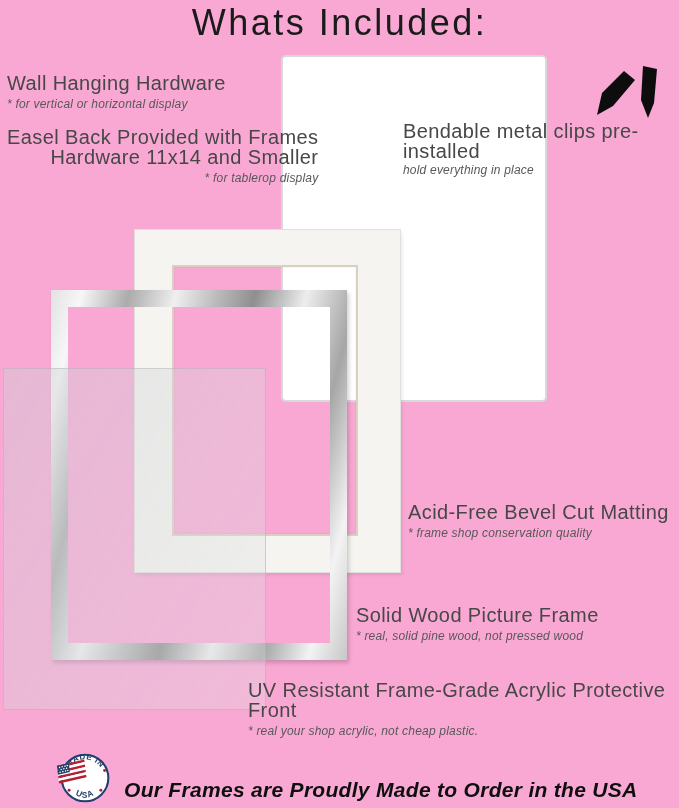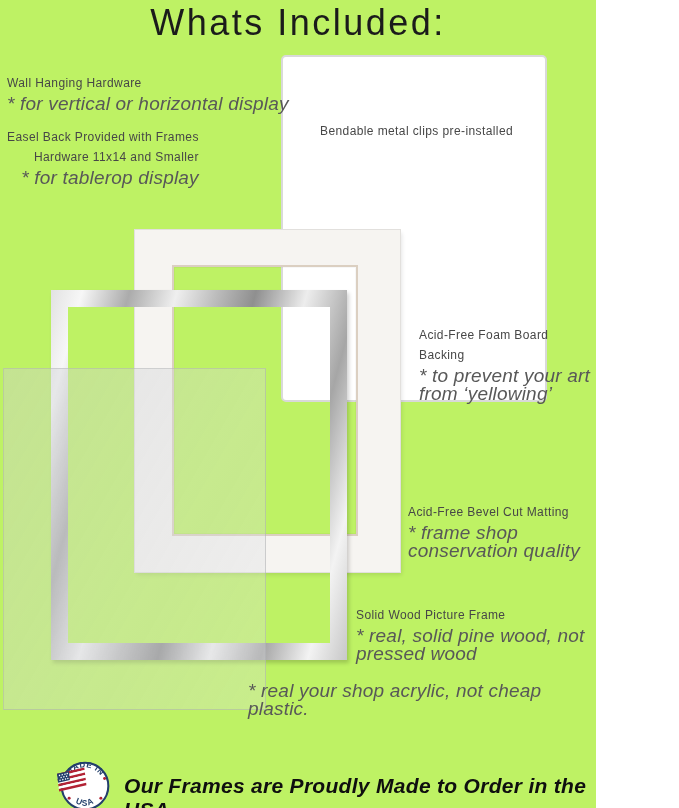--- a/index.html
+++ b/index.html
@@ -1,17 +1,17 @@
 <!DOCTYPE html>
 <html><head>
 <meta charset="utf-8">
 <style>
   html,body{margin:0;padding:0;background:#fff;}
   .canvas{
-    position:relative;width:596px;height:808px;background:#bef264;overflow:hidden;
+    position:relative;width:679px;height:808px;background:#f9a8d4;overflow:hidden;
     font-family:"Liberation Sans",sans-serif;color:#474747;
   }
   
   .page-title{
     position:absolute;top:2px;left:0;width:100%;text-align:center;
     font-size:36px;font-weight:400;letter-spacing:2.5px;color:#1b1b1b;z-index:10;
   }
   
   .foam-board{
     position:absolute;left:281px;top:55px;width:266px;height:347px;
@@ -41,22 +41,22 @@
   .acrylic{
     position:absolute;left:3px;top:368px;width:263px;height:342px;
     background:linear-gradient(120deg, rgba(205,207,211,0.42), rgba(224,226,229,0.30));
     border:1px solid rgba(168,170,174,0.45);
     box-sizing:border-box;z-index:4;
   }
   
   .clips-svg{position:absolute;left:588px;top:60px;z-index:10;}
   
   .feature{position:absolute;z-index:10;}
-  .feature-title{font-size:12px;letter-spacing:0.4px;color:#474747;line-height:20px;}
-  .feature-note{font-size:19px;font-style:italic;color:#585858;letter-spacing:0.2px;line-height:18px;margin-top:2px;}
+  .feature-title{font-size:20px;letter-spacing:0.4px;color:#474747;line-height:20px;}
+  .feature-note{font-size:12px;font-style:italic;color:#585858;letter-spacing:0.2px;line-height:18px;margin-top:2px;}
   .f-wall{left:7px;top:73px;}
   .f-easel{left:7px;top:127px;text-align:right;}
   .f-clips{right:6px;top:121px;width:270px;text-align:left;}
   .f-foam{left:419px;top:325px;}
   .f-mat{left:408px;top:502px;}
   .f-wood{left:356px;top:605px;}
   .f-acrylic{left:248px;top:680px;}
   
   .footer{
     position:absolute;left:56px;top:750px;display:flex;align-items:center;gap:10px;z-index:10;
@@ -94,38 +94,36 @@
   </div>
 
   <div class="feature f-easel">
     <div class="feature-title">Easel Back Provided with Frames</div>
     <div class="feature-title">Hardware 11x14 and Smaller</div>
     <div class="feature-note">* for tablerop display</div>
   </div>
 
   <div class="feature f-clips">
     <div class="feature-title">Bendable metal clips pre-installed</div>
+    <div class="feature-note" style="margin-top:0;">hold everything in place</div>
   </div>
 
-  <div class="feature f-foam">
-    <div class="feature-title">Acid-Free Foam Board Backing</div>
-    <div class="feature-note">* to prevent your art from ‘yellowing’</div>
-  </div>
 
   <div class="feature f-wood">
     <div class="feature-title">Solid Wood Picture Frame</div>
     <div class="feature-note">* real, solid pine wood, not pressed wood</div>
   </div>
 
   <div class="feature f-mat">
     <div class="feature-title">Acid-Free Bevel Cut Matting</div>
     <div class="feature-note">* frame shop conservation quality</div>
   </div>
 
   <div class="feature f-acrylic">
+    <div class="feature-title">UV Resistant Frame-Grade Acrylic Protective Front</div>
     <div class="feature-note">* real your shop acrylic, not cheap plastic.</div>
   </div>
 
   <div class="footer">
     <svg class="badge-svg" width="58" height="56" viewBox="0 0 62 60">
       <defs>
         <path id="arcTop" d="M 11 30 A 20 20 0 0 1 51 30" fill="none"></path>
         <path id="arcBot" d="M 13 38 A 19 19 0 0 0 49 38" fill="none"></path>
       </defs>
       <circle cx="31" cy="30" r="25" fill="#ffffff" stroke="#233f6b" stroke-width="2.2"></circle>

